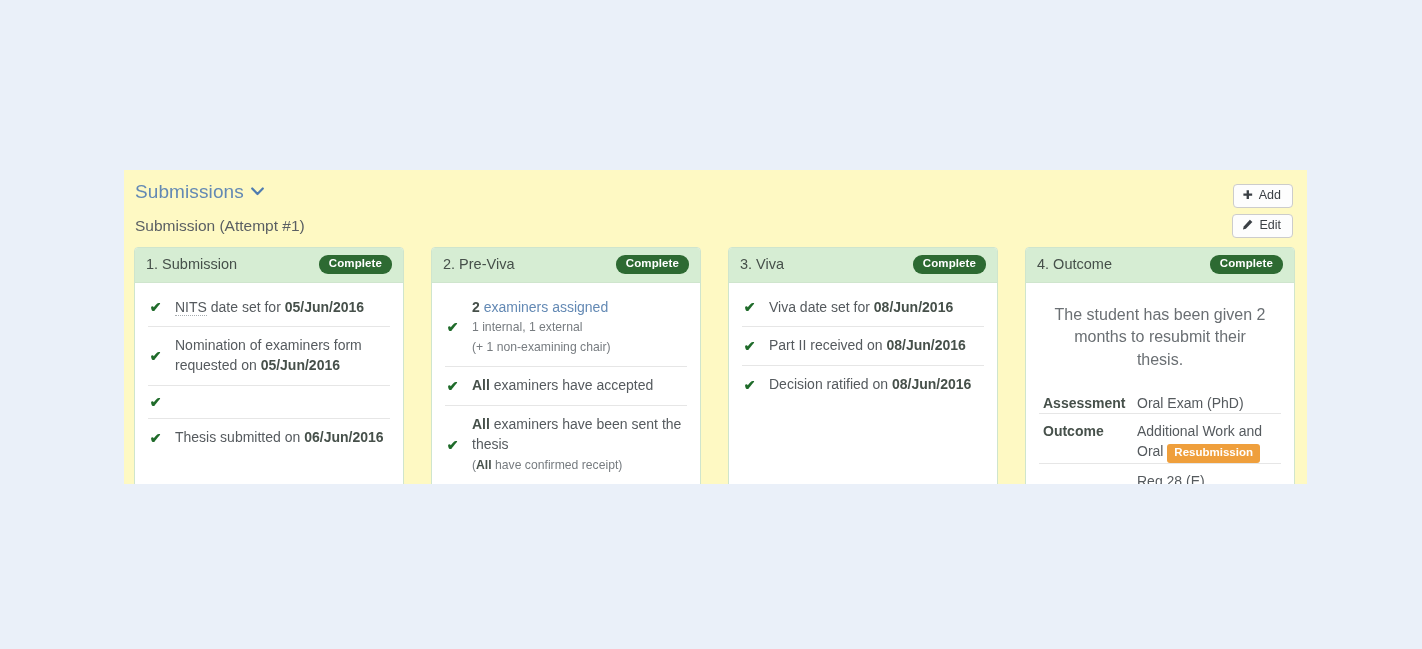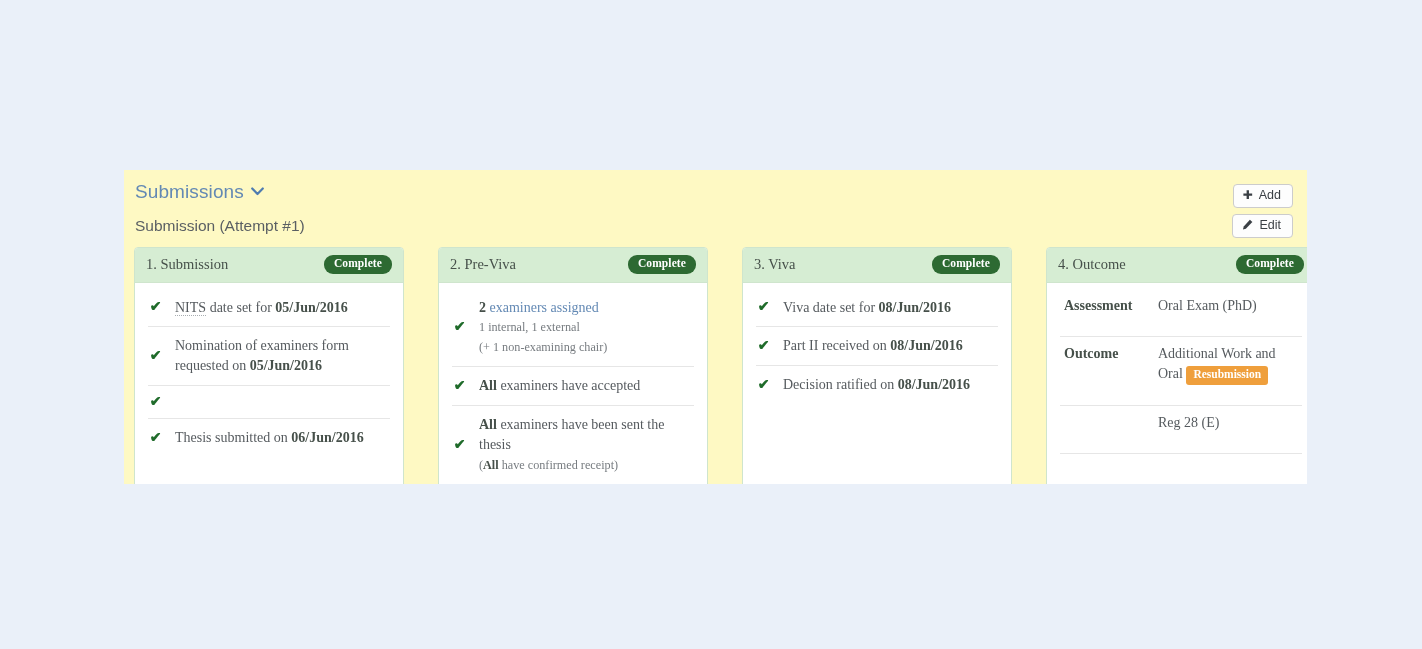--- a/index.html
+++ b/index.html
@@ -87,22 +87,21 @@
   }
   .btn .ico { font-size: 12px; line-height: 1; color: #3a3f44; display:inline-block;}
 
   
   .cards {
     position: absolute;
     left: 10px;
     top: 77px;
     right: 0;
     display: flex;
-    gap: 34px;
-    font-family: Liberation Serif, serif;
+    gap: 27px;
   }
   .card {
     width: 270px;
     background: #fff;
     border: 1px solid #cfe5cd;
     border-radius: 4px;
     box-sizing: border-box;
     overflow: hidden;
     flex: 0 0 270px;
   }
@@ -178,21 +177,21 @@
     color: #6a6f73;
     line-height: 1.42;
     padding: 15px 13px 14px 13px;
   }
   table.outcome-tbl {
     width: 100%;
     border-collapse: collapse;
     font-size: 14px;
   }
   table.outcome-tbl td {
-    padding: 7px 4px 20px 4px;
+    padding: 7px 4px 0 4px;
     border-bottom: 1px solid #e6e6e6;
     vertical-align: top;
     color: #555a5e;
     line-height: 1.45;
   }
   table.outcome-tbl td.k {
     font-weight: bold;
     color: #46504a;
     width: 86px;
     white-space: nowrap;
@@ -316,20 +315,21 @@
         </ul>
       </div>
     </div>
 
     <div class="card">
       <div class="card-head">
         <span class="t">4. Outcome</span>
         <span class="badge-complete">Complete</span>
       </div>
       <div class="card-body">
+        <div class="outcome-msg">The student has been given 2 months to resubmit their thesis.</div>
         <table class="outcome-tbl">
           <tbody>
               <tr>
             <td class="k">Assessment</td>
             <td>Oral Exam (PhD)</td>
           </tr>
           <tr>
             <td class="k">Outcome</td>
             <td><span>Additional Work and Oral</span> <span class="badge-resub">Resubmission</span></td>
           </tr>

